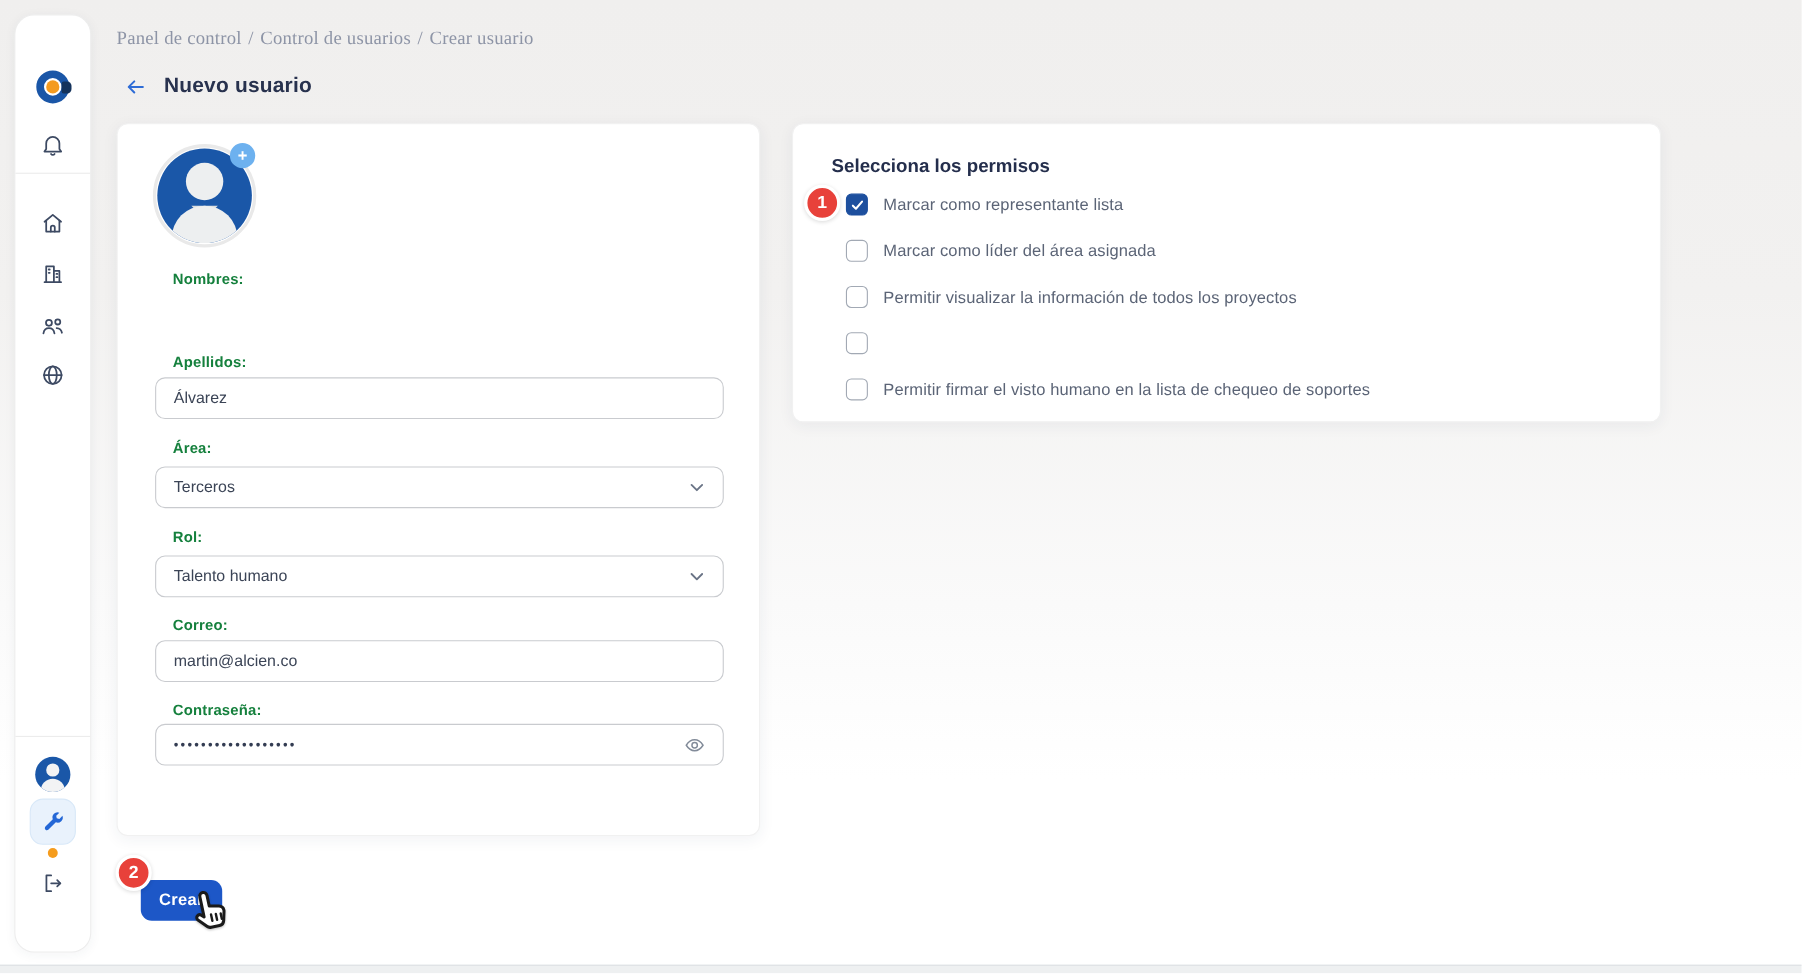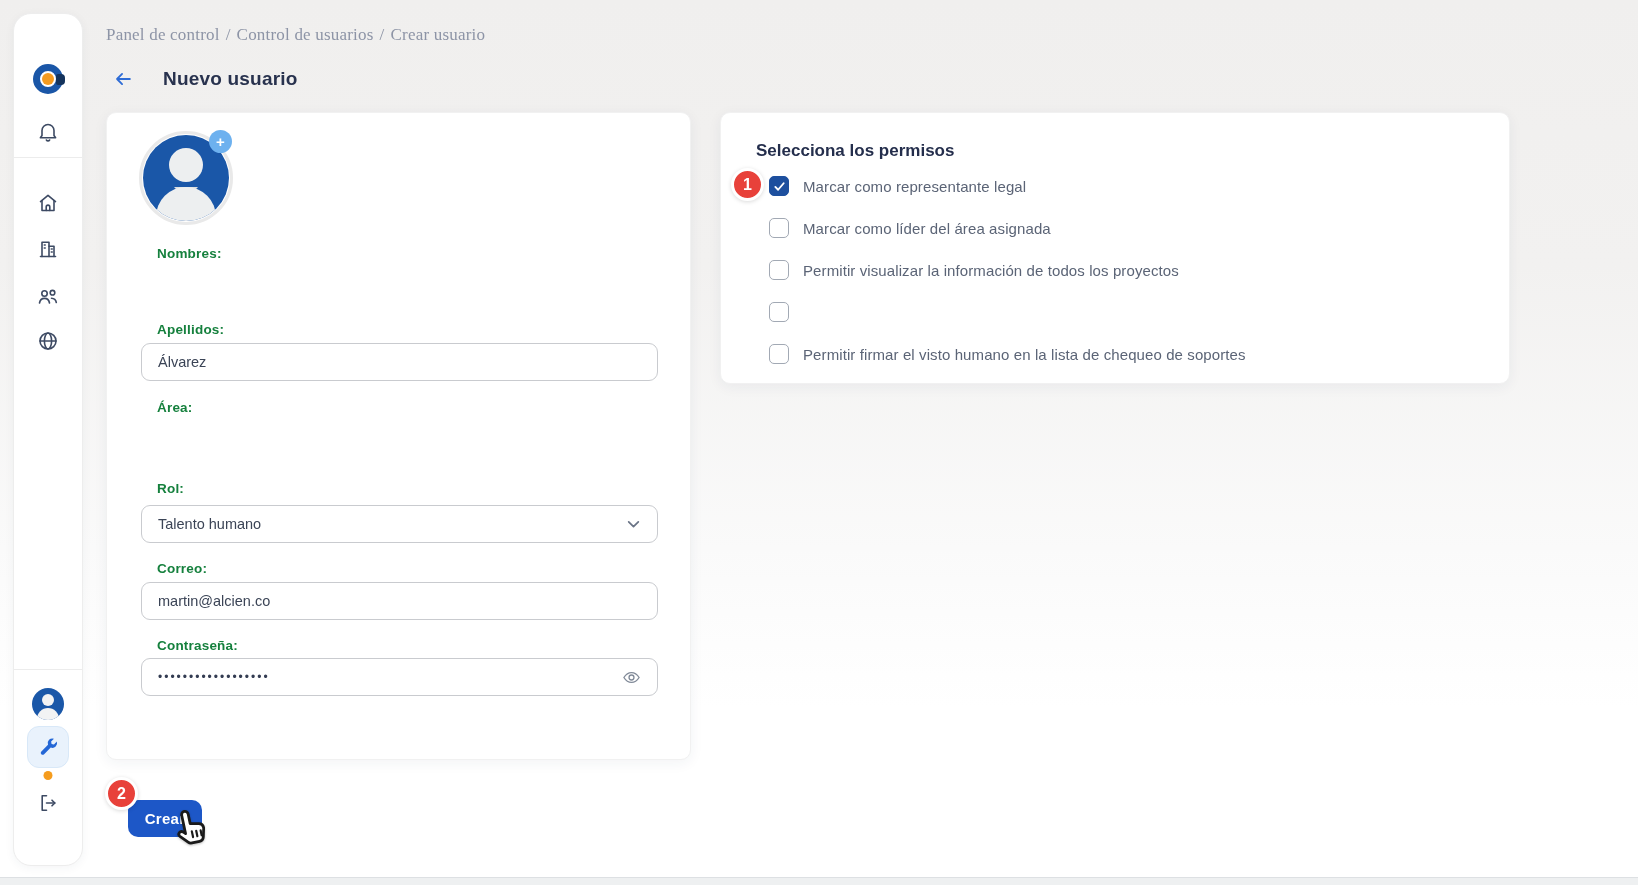--- a/index.html
+++ b/index.html
@@ -31,21 +31,21 @@
   .tool-tile {
     position:absolute; left:50%; transform:translateX(-50%);
     width:42px; height:42px; border-radius:12px; background:#e9f2fc; border:1px solid #d8e8f8;
     display:flex; align-items:center; justify-content:center; cursor:pointer;
   }
   .tool-dot { position:absolute; left:50%; transform:translateX(-50%); width:9px; height:9px; border-radius:50%; background:#f59c1d; }
   
   .breadcrumb { position:absolute; left:106px; top:25px; font-size:17px; color:#8d94a6; letter-spacing:.2px;font-family:Liberation Serif, serif; }
   .breadcrumb span { color:#8d94a6; }
   .breadcrumb .sep { margin:0 6px; }
-  .page-head { position:absolute; left:112px; top:68px; display:flex; align-items:center; gap:29px; }
+  .page-head { position:absolute; left:112px; top:68px; display:flex; align-items:center; gap:15px; }
   .page-title { font-size:19px; font-weight:bold; color:#28324e; letter-spacing:.2px; }
   
   .card { position:absolute; background:#ffffff; border-radius:10px; box-shadow:0 3px 14px rgba(40,50,80,.06); border:1px solid #f1f1f1; }
   .form-card { left:106px; top:112px; width:585px; height:648px; }
   .perm-card { left:720px; top:112px; width:790px; height:272px; }
   
   .big-avatar { position:absolute; left:32px; top:18px; width:94px; height:94px; border-radius:50%; background:#fff; border:3px solid #e9e9e9; cursor:pointer; }
   .big-avatar .disc { position:absolute; inset:1px; border-radius:50%; background:#1a57a8; overflow:hidden; }
   .big-avatar .head { position:absolute; left:26px; top:13px; width:34px; height:34px; border-radius:50%; background:#edeff0; }
   .big-avatar .body { position:absolute; left:13px; top:52px; width:60px; height:40px; border-radius:30px 30px 6px 6px; background:#edeff0; }
@@ -178,20 +178,26 @@
     </div>
 
     <label class="f-label" style="top:133px">Nombres:</label>
 
     <label class="f-label" style="top:209px">Apellidos:</label>
     <div class="f-input" style="top:230px">
       <span>Álvarez</span>
     </div>
 
     <label class="f-label" style="top:287px">Área:</label>
+    <div class="f-input select" style="top:311px">
+      <span>Terceros</span>
+      <svg class="chev" width="15" height="15" viewBox="0 0 14 14">
+        <path d="M2.5 4.5 7 9l4.5-4.5" fill="none" stroke="#6a7486" stroke-width="1.6" stroke-linecap="round" stroke-linejoin="round"></path>
+      </svg>
+    </div>
 
     <label class="f-label" style="top:368px">Rol:</label>
     <div class="f-input select" style="top:392px">
       <span>Talento humano</span>
       <svg class="chev" width="15" height="15" viewBox="0 0 14 14">
         <path d="M2.5 4.5 7 9l4.5-4.5" fill="none" stroke="#6a7486" stroke-width="1.6" stroke-linecap="round" stroke-linejoin="round"></path>
       </svg>
     </div>
 
     <label class="f-label" style="top:448px">Correo:</label>
@@ -213,21 +219,21 @@
 
   <section class="card perm-card">
     <h2 class="perm-title">Selecciona los permisos</h2>
 
     <div class="perm-row" style="top:63px">
       <span class="chk checked">
         <svg width="13" height="13" viewBox="0 0 14 14">
           <path d="M2.5 7.5 5.5 10.5 11.5 3.5" fill="none" stroke="#ffffff" stroke-width="2" stroke-linecap="round" stroke-linejoin="round"></path>
         </svg>
       </span>
-      <span class="perm-label">Marcar como representante legal</span>
+      <span class="perm-label">Marcar como representante lista</span>
     </div>
 
     <div class="perm-row" style="top:105px">
       <span class="chk"></span>
       <span class="perm-label">Marcar como líder del área asignada</span>
     </div>
 
     <div class="perm-row" style="top:147px">
       <span class="chk"></span>
       <span class="perm-label">Permitir visualizar la información de todos los proyectos</span>

